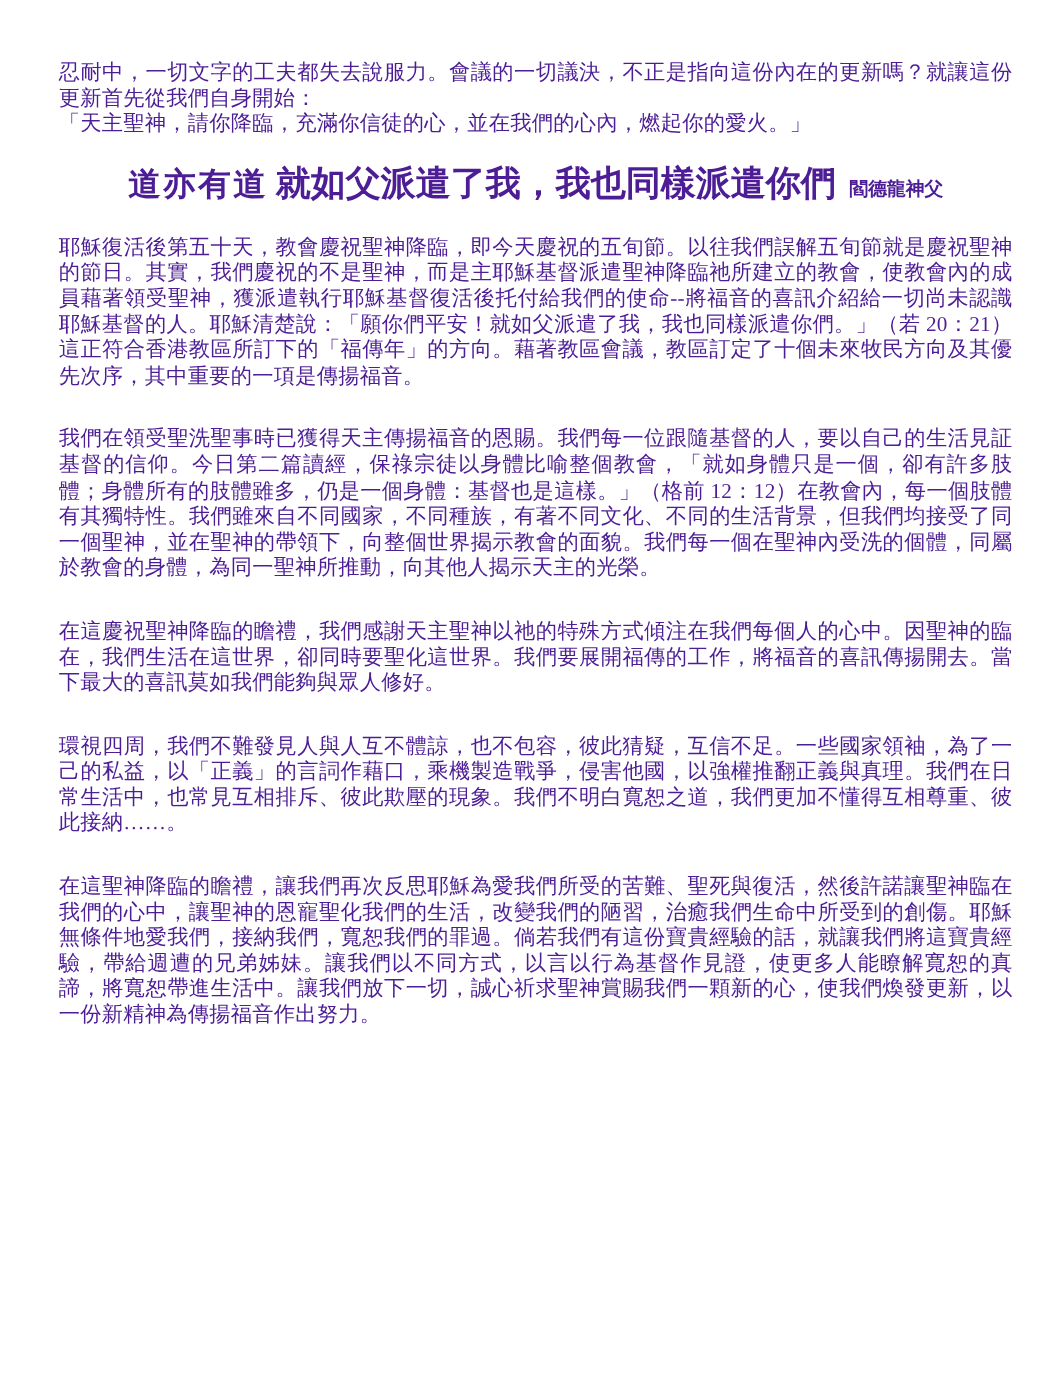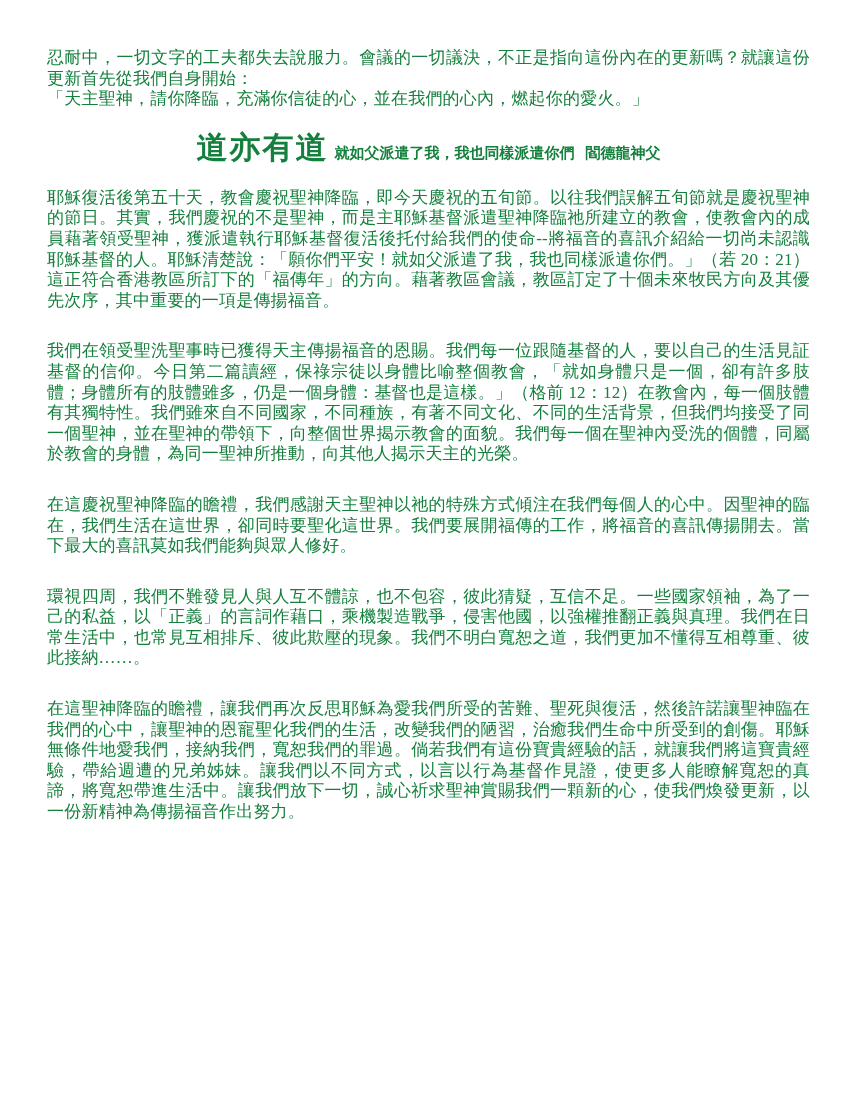--- a/index.html
+++ b/index.html
@@ -10,47 +10,47 @@
   .page {
     position: relative;
     width: 850px;
     height: 1100px;
     margin: 0 auto;
     background: #ffffff;
     box-sizing: border-box;
     padding: 48px 40px 0 47px;
     overflow: hidden;
     font-family: "Liberation Serif", "DejaVu Serif", serif;
-    color: #15803d;
+    color: #4c1d95;
   }
   .body-text {
     margin: 0;
     font-size: 17px;
     line-height: 20.6px;
     text-align: justify;
     text-justify: inter-ideograph;
     letter-spacing: 0.2px;
   }
   .quote {
   }
   .title-line {
     margin-top: 21px;
     text-align: center;
     white-space: nowrap;
     line-height: 34px;
     height: 36px;
   }
   .col-title {
-    font-size: 31px;
+    font-size: 26px;
     font-weight: bold;
     letter-spacing: 2px;
     margin-right: 6px;
   }
   .art-title {
-    font-size: 15px;
+    font-size: 28px;
     font-weight: bold;
   }
   .author {
     font-size: 15px;
     font-weight: bold;
     margin-left: 11px;
   }
   .para {
     margin-top: 30px;
   }

